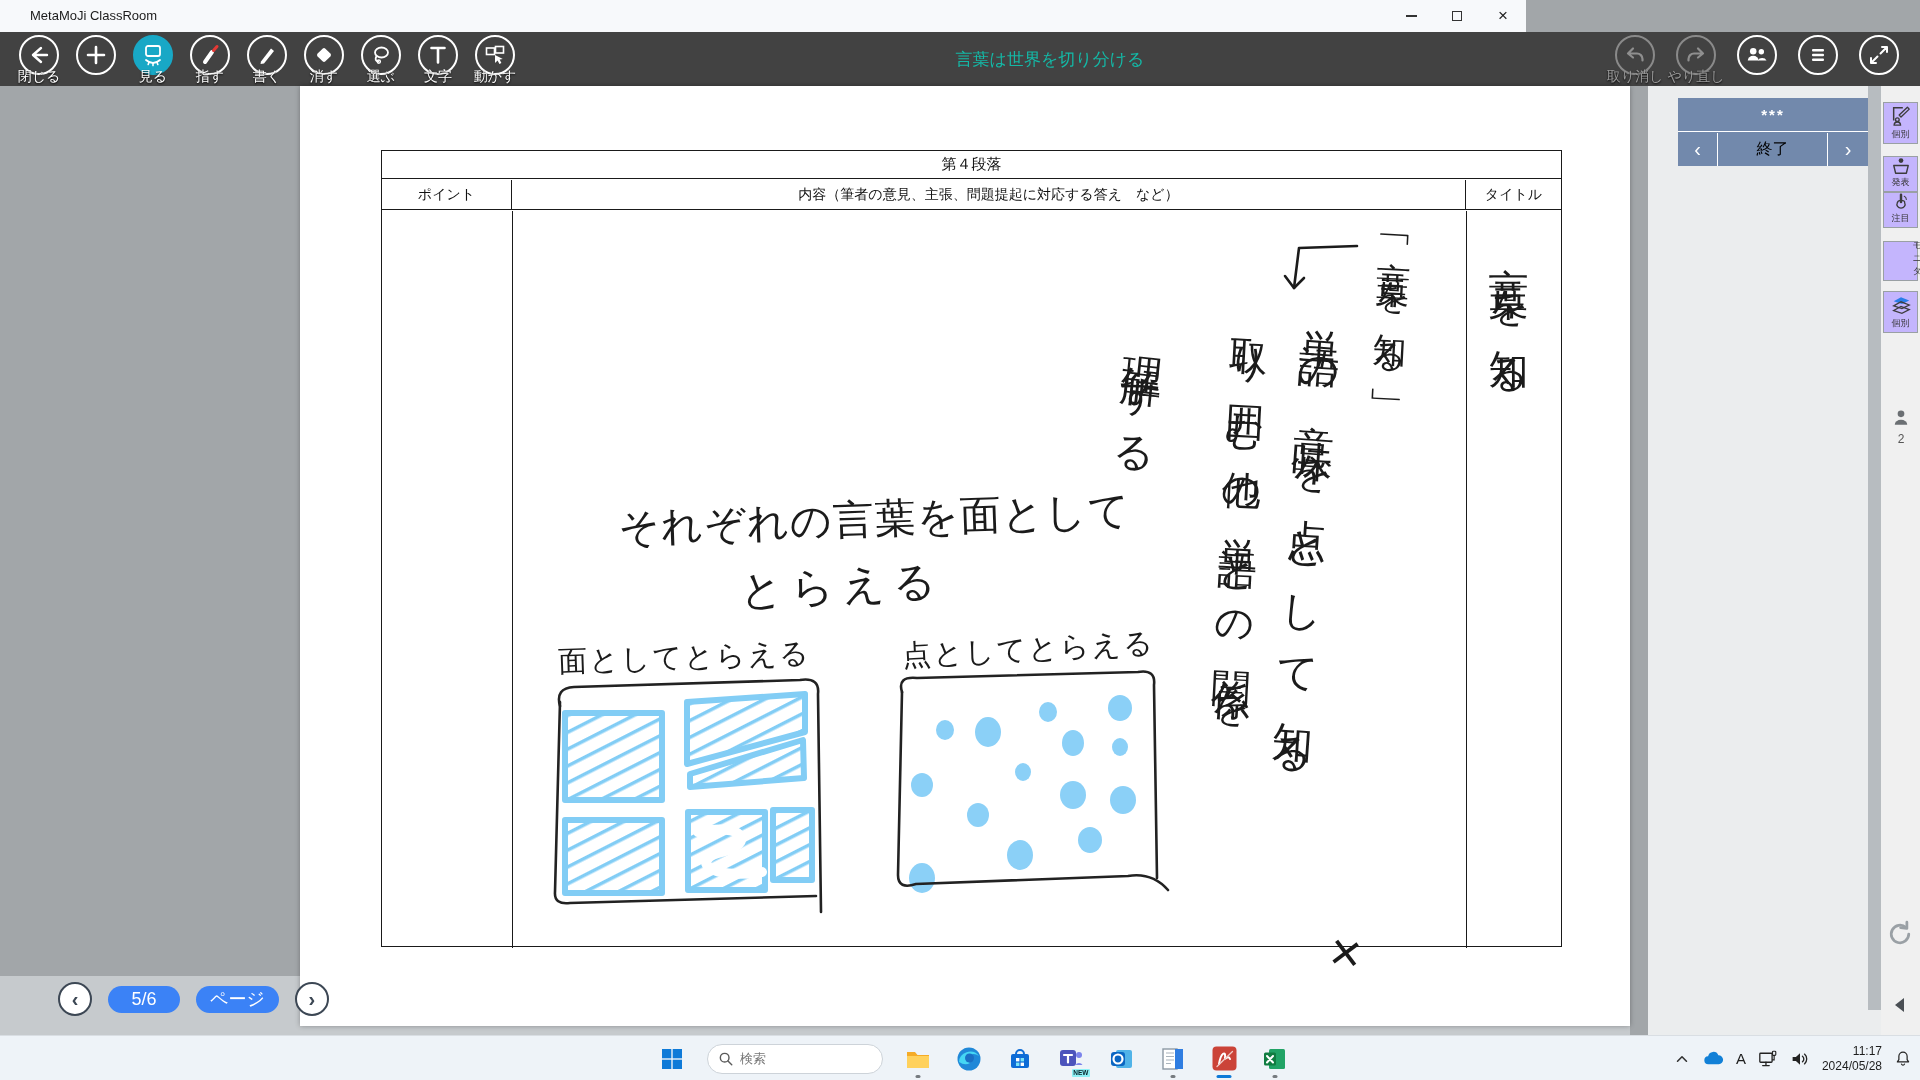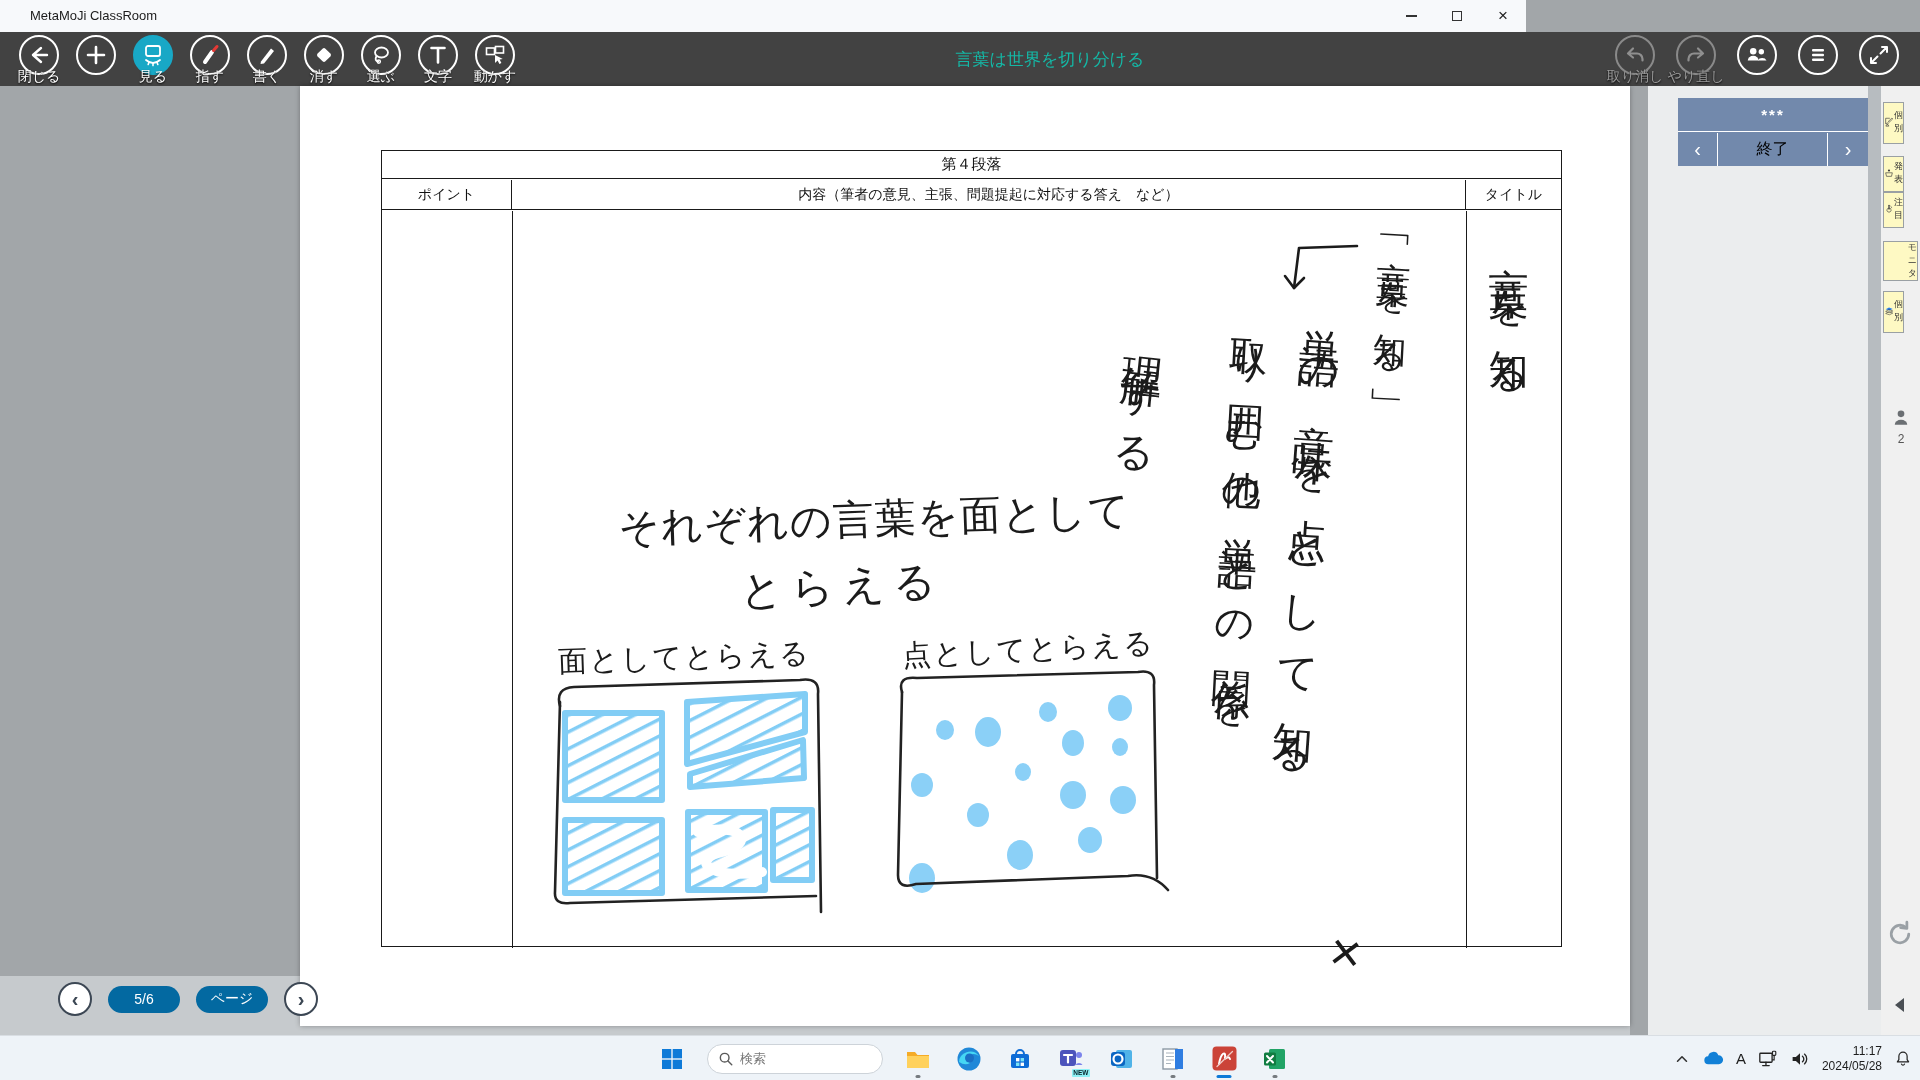--- a/index.html
+++ b/index.html
@@ -39,22 +39,22 @@
   .page { position:absolute; left:300px; top:0; width:1330px; height:940px;
     background:#fff; box-shadow:0 0 5px rgba(0,0,0,.3); }
   .band-left { position:absolute; left:0; top:890px; width:300px; height:59px; background:#c6cacd; }
   .band-under { position:absolute; left:300px; top:940px; width:1330px; height:9px; background:#c6cacd; }
 
   
   .pagenav { position:absolute; left:58px; top:896px; display:flex; align-items:center; gap:16px; }
   .navcircle { width:34px; height:34px; border-radius:50%; background:#fff;
     border:2px solid #3c4754; color:#3c4754; font-size:20px; font-weight:bold;
     display:flex; align-items:center; justify-content:center; }
-  .navpill { min-width:72px; height:27px; border-radius:14px; background:#0369a1;
-    color:#fff; font-size:14px; display:flex; align-items:center; justify-content:center; padding:0 14px; }
+  .navpill { min-width:72px; height:27px; border-radius:14px; background:#3b82f6;
+    color:#fff; font-size:18px; display:flex; align-items:center; justify-content:center; padding:0 14px; }
 
   
   .doc-table { position:absolute; left:81px; top:64px; width:1181px; height:797px;
     border:1px solid #1a1a1a; font-family:"Liberation Serif","DejaVu Serif",serif; color:#111; }
   .trow1 { position:absolute; left:0; top:0; width:100%; height:28px; border-bottom:1px solid #1a1a1a;
     display:flex; align-items:center; justify-content:center; font-size:15px; }
   .trow2 { position:absolute; left:0; top:29px; width:100%; height:30px; border-bottom:1px solid #1a1a1a;
     display:flex; font-size:14px; }
   .trow2 .c1 { width:130px; border-right:1px solid #1a1a1a; display:flex; align-items:center; justify-content:center; }
   .trow2 .c2 { width:954px; border-right:1px solid #1a1a1a; display:flex; align-items:center; justify-content:center; }
@@ -83,22 +83,22 @@
   .bluebox { position:absolute; left:30px; top:12px; width:190px; height:68px; background:#7289ac; }
   .bluebox .row1 { position:absolute; left:0; top:0; width:100%; height:34px; border-bottom:1px solid #fff;
     display:flex; align-items:center; justify-content:center; color:#fff; font-size:15px; letter-spacing:2px; font-weight:bold; }
   .bluebox .row2 { position:absolute; left:0; top:35px; width:100%; height:33px; display:flex; }
   .bluebox .bseg { display:flex; align-items:center; justify-content:center; color:#fff; }
   .bseg.prev { width:40px; border-right:1px solid #fff; font-size:20px; }
   .bseg.end  { flex:1; border-right:1px solid #fff; font-size:16px; color:#000000; }
   .bseg.next { width:40px; font-size:20px; }
   .scrollstrip { position:absolute; left:220px; top:0; width:13px; height:924px; background:#b7bcc0; }
   .iconcol { position:absolute; left:233px; top:0; width:39px; height:949px; background:#f0f0f0; }
-  .sidebox { position:absolute; left:2px; width:21px; background:#fef9c3; border:1px solid #9aa0a4;
-    display:flex; flex-direction:row; align-items:center; justify-content:flex-end; padding-bottom:2px; }
+  .sidebox { position:absolute; left:2px; width:35px; background:#c4b5fd; border:1px solid #9aa0a4;
+    display:flex; flex-direction:column; align-items:center; justify-content:flex-end; padding-bottom:2px; }
   .sidebox .slabel { font-size:9px; color:#333; }
   .sidebox svg { margin-bottom:1px; }
   .participants { position:absolute; left:6px; top:322px; width:28px; text-align:center; color:#6b6f73; }
   .participants .pcount { font-size:12px; color:#555; }
   .refresh-ico { position:absolute; left:0px; top:833px; }
   .tiny-arrow { position:absolute; left:14px; top:912px; width:0; height:0;
     border-top:7px solid transparent; border-bottom:7px solid transparent; border-right:9px solid #4a4f54; }
 
   
   .taskbar { position:absolute; left:0; top:1035px; width:1920px; height:45px;

